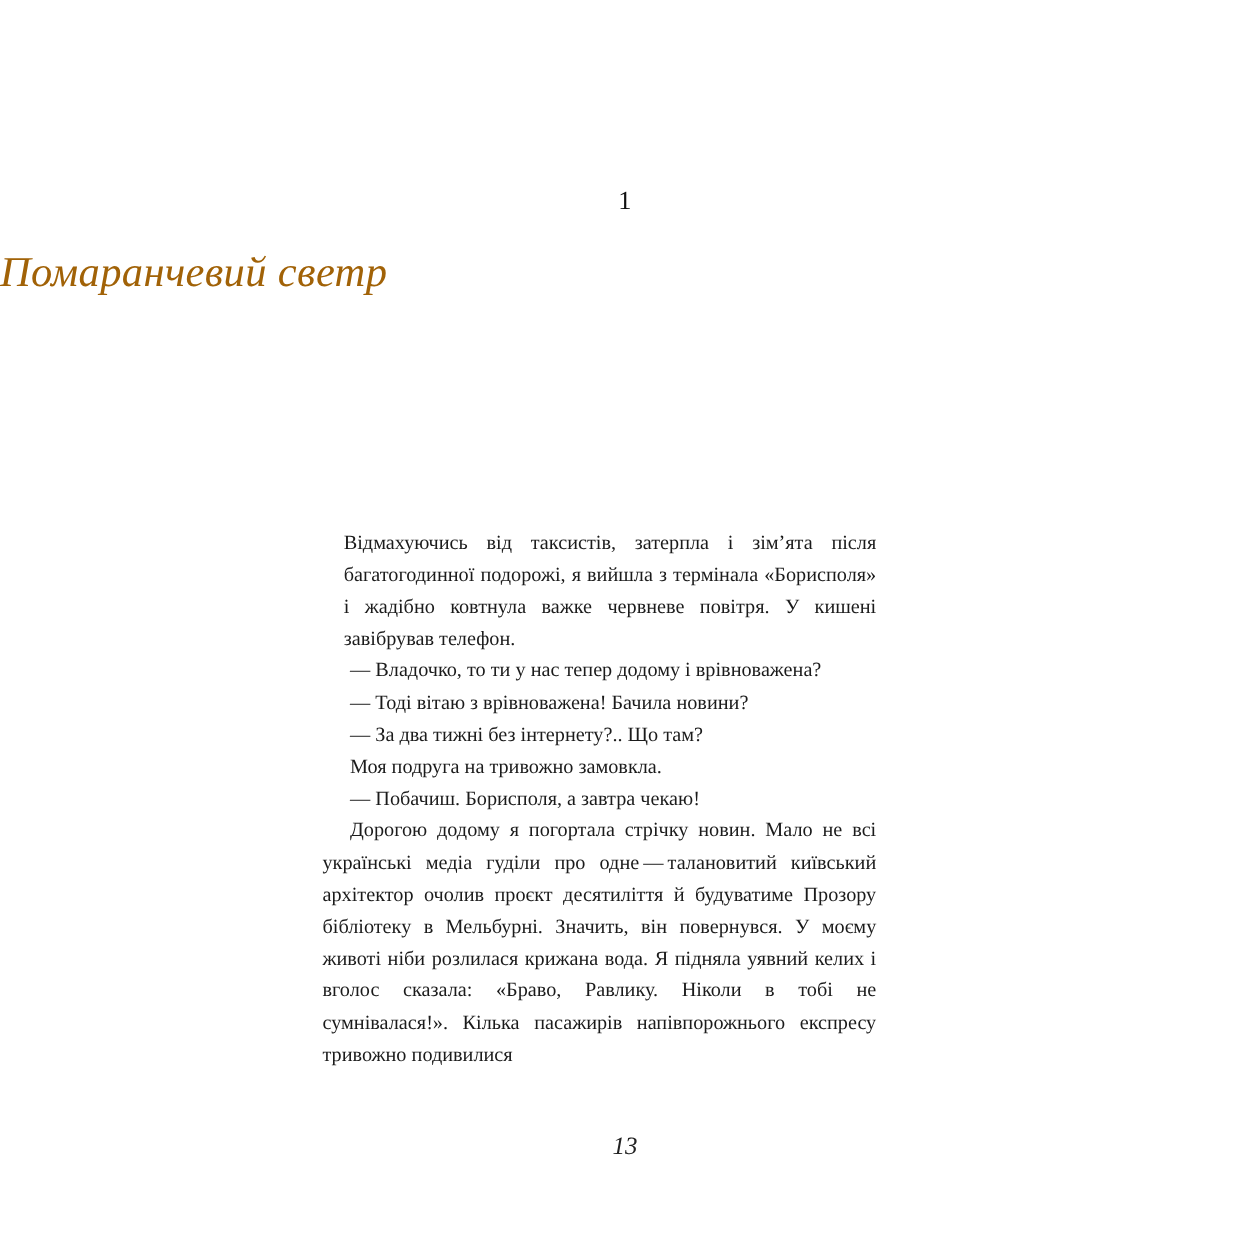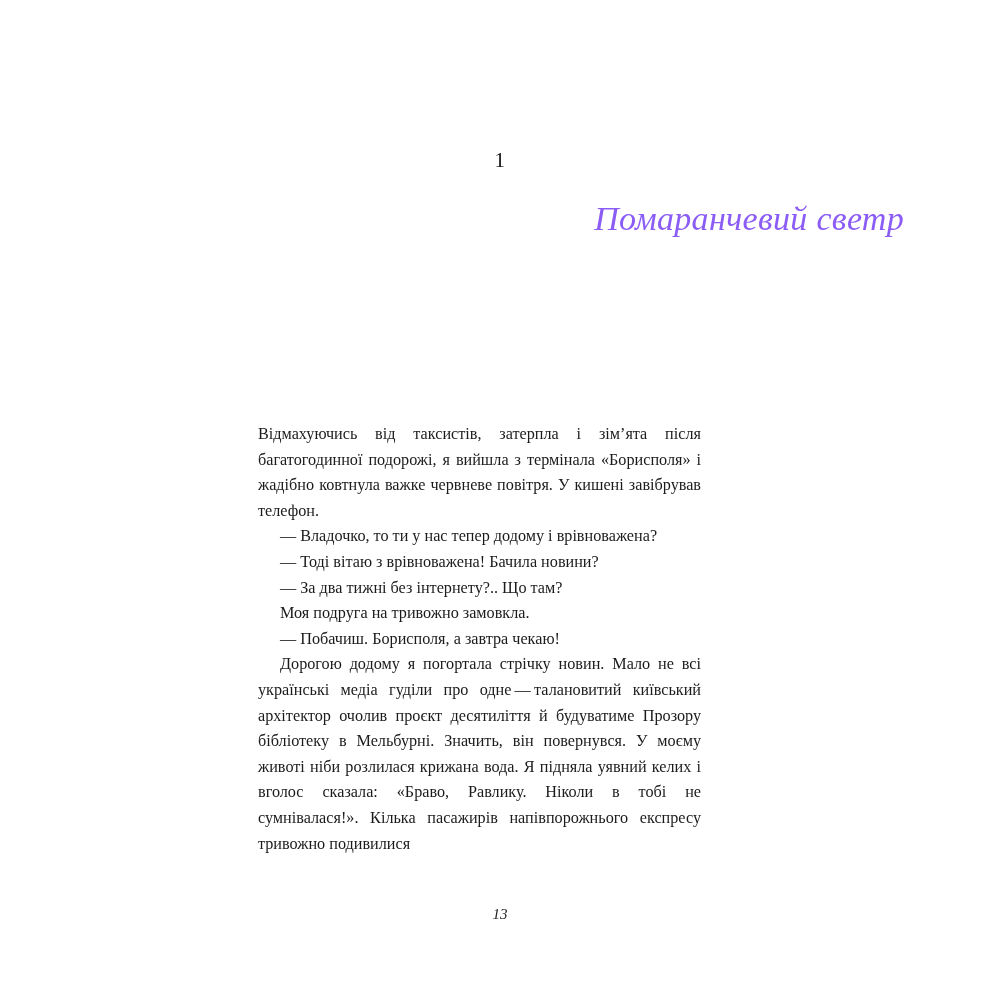--- a/index.html
+++ b/index.html
@@ -28,51 +28,52 @@
     text-align: center;
     font-size: 21px;
     letter-spacing: 0.5px;
     color: #111111;
   }
   .chapter-title {
     position: absolute;
     top: 200px;
     left: 0;
     width: 904px;
-    text-align: right;
+    text-align: left;
     font-size: 34px;
     font-style: italic;
-    color: #8b5cf6;
+    color: #a16207;
     letter-spacing: 0.3px;
   }
   .body-text {
     position: absolute;
     top: 422px;
     left: 258px;
     width: 443px;
     font-size: 16.2px;
     line-height: 25.6px;
     color: #1b1b1b;
     text-align: justify;
     text-justify: inter-word;
   }
   .body-text p {
     margin: 0;
     text-indent: 22px;
   }
   .body-text p.noindent {
     text-indent: 0;
+    margin-left: 17px;
   }
   .page-number {
     position: absolute;
     top: 906px;
     left: 0;
     width: 1000px;
     text-align: center;
-    font-size: 15px;
+    font-size: 20px;
     font-style: italic;
     color: #222222;
   }
 </style>
 </head>
 <body>
 
 <div class="page">
 
   <div class="chapter-number">1</div>

